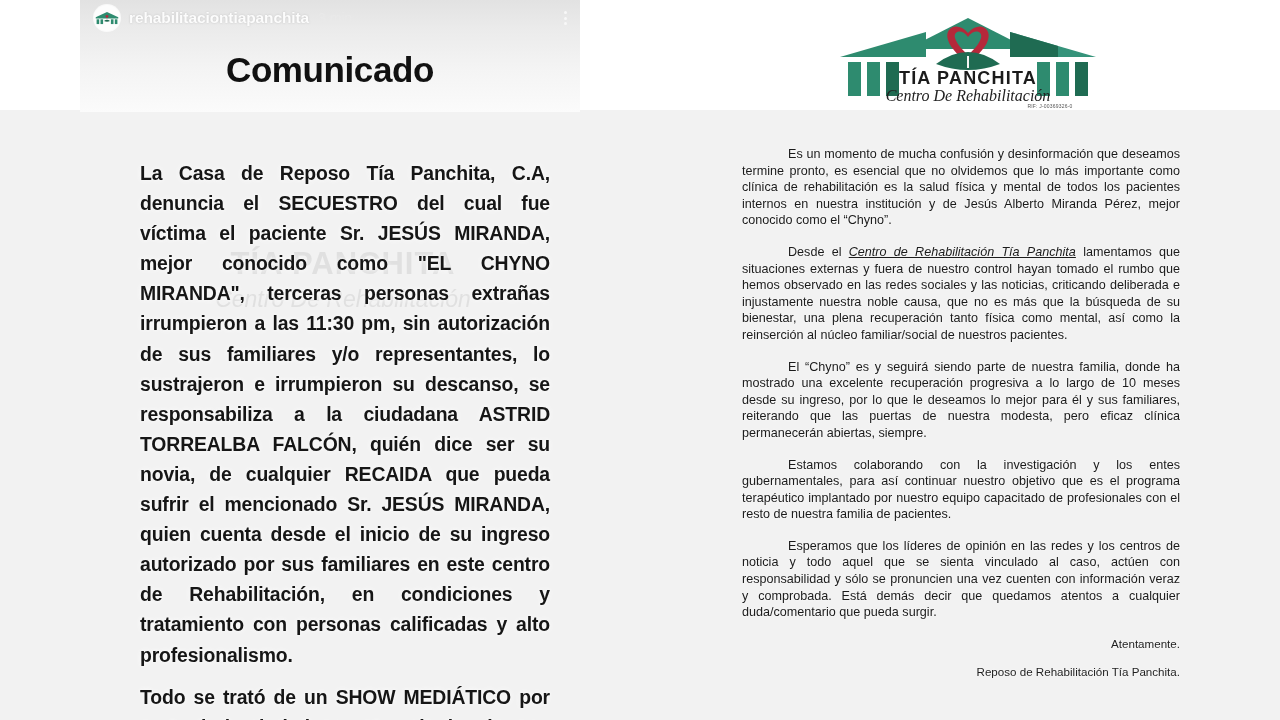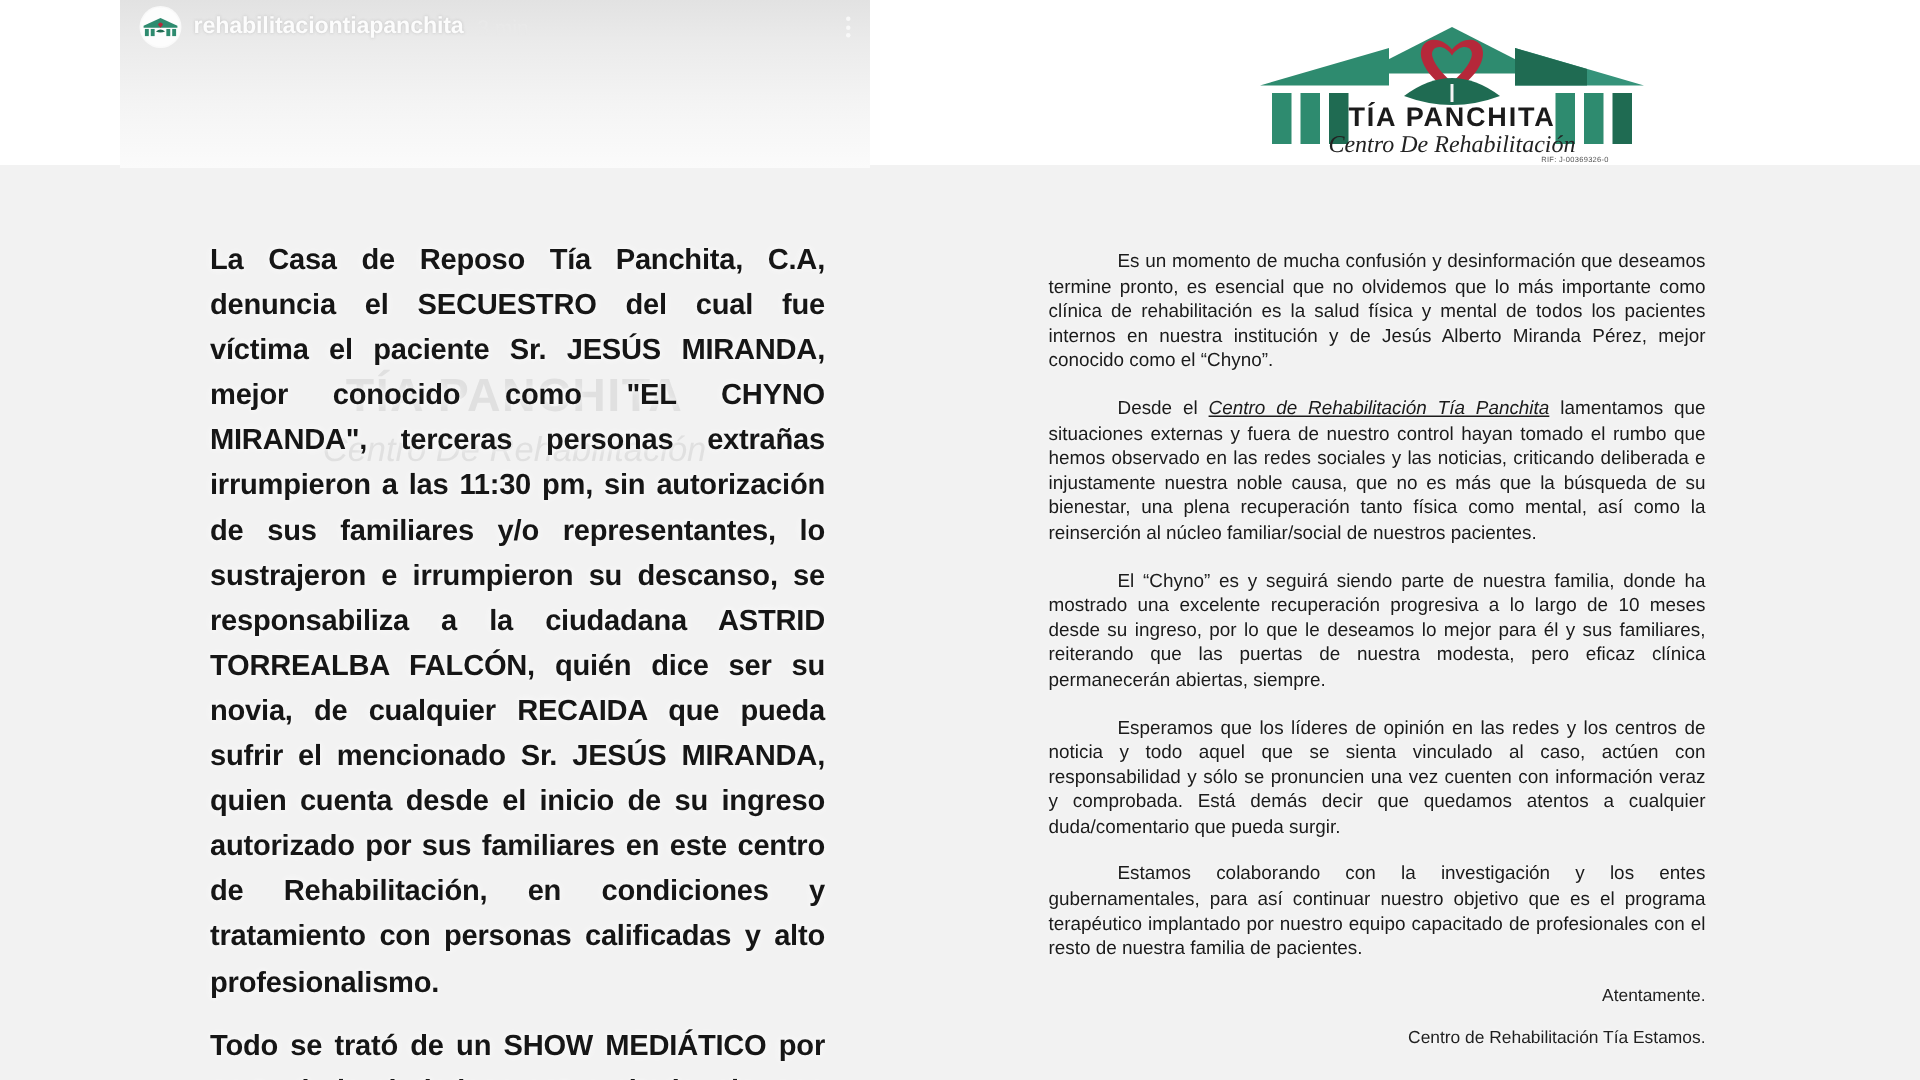--- a/index.html
+++ b/index.html
@@ -142,23 +142,22 @@
     font-weight: 700;
     color: #161616;
     text-align: justify;
     text-justify: inter-word;
     letter-spacing: -0.15px;
     text-shadow: 0 0 3px #fafafa, 0 0 6px #fafafa;
   }
   .col-left p + p { margin-top: 0; }
 
   .col-right {
-    left: 699px; top: 146px;
+    left: 742px; top: 146px;
     width: 438px;
-    margin-top: 20px;
   }
   .col-right p {
     margin: 0 0 15px 0;
     font-size: 12.6px;
     line-height: 16.6px;
     color: #1b1b1b;
     text-align: justify;
     text-justify: inter-word;
     text-indent: 46px;
     text-shadow: 0 0 3px #fbfbfb;
@@ -201,20 +200,21 @@
       <span class="ig-username">rehabilitaciontiapanchita</span>
       <span class="ig-time">3 min</span>
     </div>
 
     <div class="ig-menu">
       <i></i>
         <i></i>
         <i></i>
     </div>
 
+    <div class="ig-title">Comunicado</div>
   </div>
 
   <div class="brand-logo">
     <svg viewBox="0 0 300 108" aria-hidden="true">
 
       <path d="M95 44 L150 16 L205 44 L205 47 L95 47 Z" fill="#2e8b6f"></path>
       <path d="M22 55 L108 30 L108 55 Z" fill="#2e8b6f"></path>
       <path d="M192 30 L278 55 L192 55 Z" fill="#35937a"></path>
       <path d="M192 30 L240 44 L240 55 L192 55 Z" fill="#1f6b52"></path>
 
@@ -247,20 +247,20 @@
     <p>Todo se trató de un SHOW MEDIÁTICO por parte de la ciudadana antes citada, algunos influencers que solo buscan connotación internacional y no el bienestar y salud del mencionado paciente Sr. JESÚS MIRANDA.</p>
   </div>
 
   <div class="col col-right">
 
     <p>Es un momento de mucha confusión y desinformación que deseamos termine pronto, es esencial que no olvidemos que lo más importante como clínica de rehabilitación es la salud física y mental de todos los pacientes internos en nuestra institución y de Jesús Alberto Miranda Pérez, mejor conocido como el “Chyno”.</p>
 
     <p><span>Desde el </span><span class="emph">Centro de Rehabilitación Tía Panchita</span><span> lamentamos que situaciones externas y fuera de nuestro control hayan tomado el rumbo que hemos observado en las redes sociales y las noticias, criticando deliberada e injustamente nuestra noble causa, que no es más que la búsqueda de su bienestar, una plena recuperación tanto física como mental, así como la reinserción al núcleo familiar/social de nuestros pacientes.</span></p>
 
     <p>El “Chyno” es y seguirá siendo parte de nuestra familia, donde ha mostrado una excelente recuperación progresiva a lo largo de 10 meses desde su ingreso, por lo que le deseamos lo mejor para él y sus familiares, reiterando que las puertas de nuestra modesta, pero eficaz clínica permanecerán abiertas, siempre.</p>
+    <p>Estamos colaborando con la investigación y los entes gubernamentales, para así continuar nuestro objetivo que es el programa terapéutico implantado por nuestro equipo capacitado de profesionales con el resto de nuestra familia de pacientes.</p>
     <p>Esperamos que los líderes de opinión en las redes y los centros de noticia y todo aquel que se sienta vinculado al caso, actúen con responsabilidad y sólo se pronuncien una vez cuenten con información veraz y comprobada. Está demás decir que quedamos atentos a cualquier duda/comentario que pueda surgir.</p>
-    <p>Estamos colaborando con la investigación y los entes gubernamentales, para así continuar nuestro objetivo que es el programa terapéutico implantado por nuestro equipo capacitado de profesionales con el resto de nuestra familia de pacientes.</p>
 
     <p class="sig">Atentamente.</p>
-    <p class="sig">Centro de Rehabilitación Tía Estamos.</p>
+    <p class="sig">Reposo de Rehabilitación Tía Panchita.</p>
   </div>
 
 </div>
 
 </body></html>

